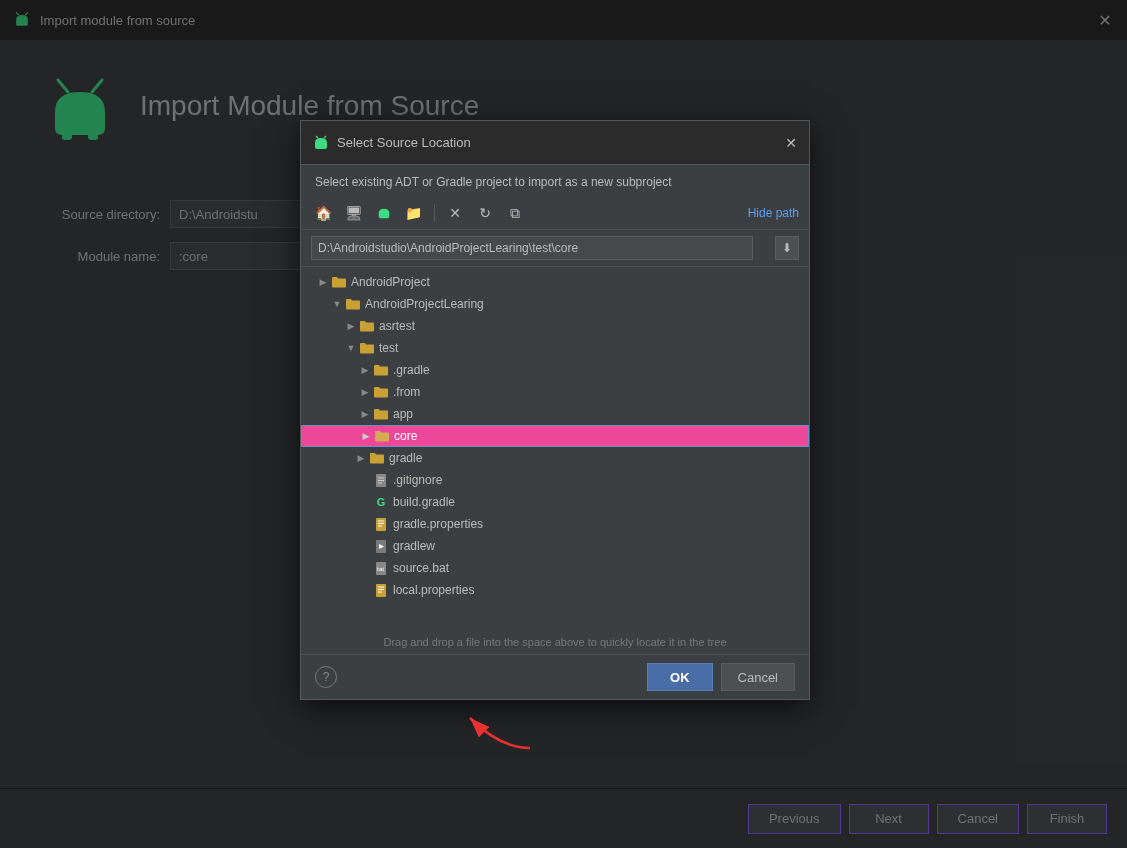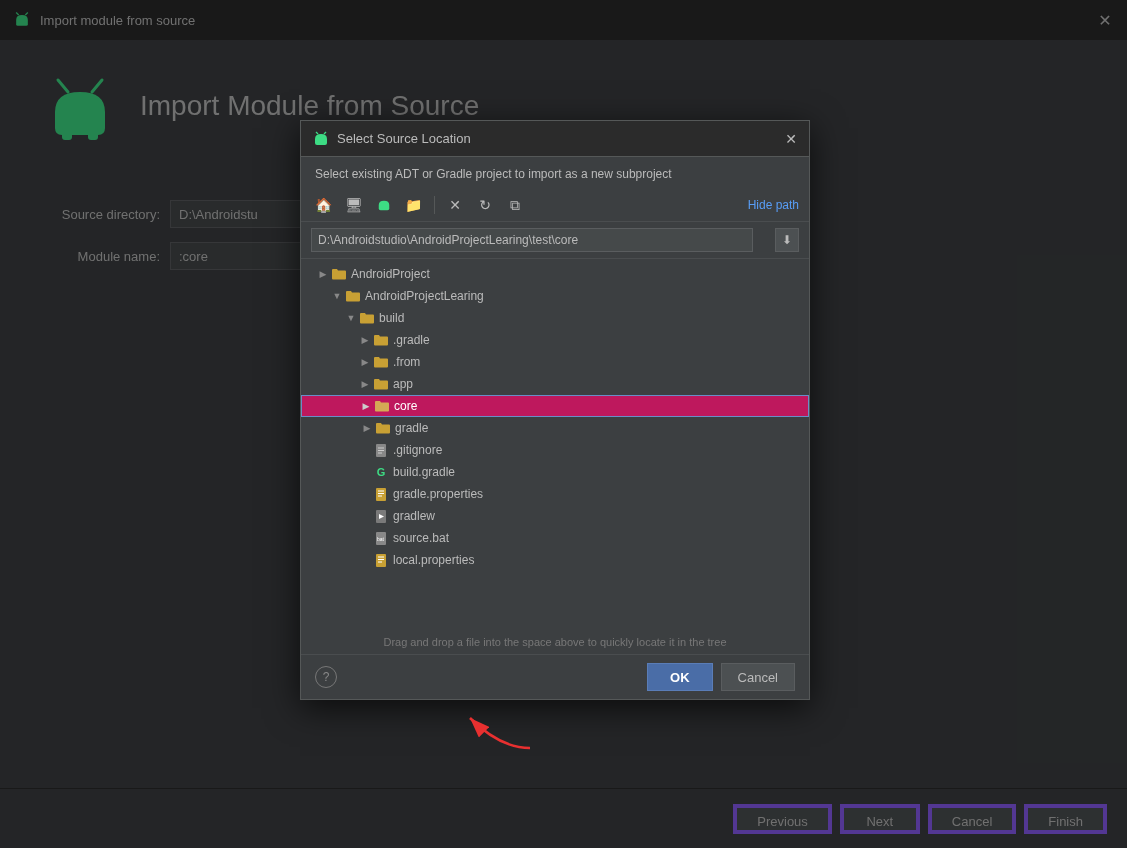--- a/index.html
+++ b/index.html
@@ -100,21 +100,21 @@
       background: #3c3f41;
       border-top: 1px solid #2b2b2b;
       display: flex;
       align-items: center;
       justify-content: flex-end;
       padding: 0 20px;
       gap: 8px;
     }
     .bottom-btn {
       background: #4c5052;
-      border: 4px solid #8b5cf6;
+      border: 1px solid #8b5cf6;
       color: #bbbbbb;
       padding: 6px 20px;
       font-size: 13px;
       cursor: pointer;
       height: 30px;
       min-width: 80px;
     }
 
     
     .dialog-overlay {
@@ -138,21 +138,21 @@
       position: absolute;
       top: 120px;
       left: 300px;
       display: flex;
       flex-direction: column;
     }
 
     
     .dialog-titlebar {
       background: #2b2b2b;
-      height: 36px;
+      height: 44px;
       display: flex;
       align-items: center;
       padding: 0 12px;
       gap: 8px;
       border-bottom: 1px solid #555858;
       flex-shrink: 0;
     }
     .dialog-titlebar-icon {
       width: 16px;
       height: 16px;
@@ -265,21 +265,21 @@
 
     .tree-item {
       display: flex;
       align-items: center;
       height: 22px;
       padding-right: 4px;
       cursor: pointer;
       white-space: nowrap;
     }
     .tree-item.selected {
-      background: #be185d;
+      background: #ec4899;
       border: 1px solid #6a8dc7;
     }
 
     .tree-arrow {
       width: 16px;
       height: 16px;
       display: flex;
       align-items: center;
       justify-content: center;
       font-size: 9px;
@@ -476,27 +476,36 @@
         <div class="tree-item" style="padding-left: 28px;">
           <span class="tree-arrow open"></span>
           <span class="tree-folder-icon">
             <svg class="folder-svg" viewBox="0 0 14 12" fill="none" xmlns="http://www.w3.org/2000/svg">
     <path d="M0 2 Q0 1 1 1 L5 1 L6 2.5 L13 2.5 Q14 2.5 14 3.5 L14 10.5 Q14 11.5 13 11.5 L1 11.5 Q0 11.5 0 10.5 Z" fill="#c8a034"></path>
   </svg>
           </span>
           <span class="tree-label">AndroidProjectLearing</span>
         </div>
         <div class="tree-item" style="padding-left: 42px;">
+          <span class="tree-arrow closed"></span>
+          <span class="tree-folder-icon">
+            <svg class="folder-svg" viewBox="0 0 14 12" fill="none" xmlns="http://www.w3.org/2000/svg">
+    <path d="M0 2 Q0 1 1 1 L5 1 L6 2.5 L13 2.5 Q14 2.5 14 3.5 L14 10.5 Q14 11.5 13 11.5 L1 11.5 Q0 11.5 0 10.5 Z" fill="#c8a034"></path>
+  </svg>
+          </span>
+          <span class="tree-label">asrtest</span>
+        </div>
+        <div class="tree-item" style="padding-left: 42px;">
           <span class="tree-arrow open"></span>
           <span class="tree-folder-icon">
             <svg class="folder-svg" viewBox="0 0 14 12" fill="none" xmlns="http://www.w3.org/2000/svg">
     <path d="M0 2 Q0 1 1 1 L5 1 L6 2.5 L13 2.5 Q14 2.5 14 3.5 L14 10.5 Q14 11.5 13 11.5 L1 11.5 Q0 11.5 0 10.5 Z" fill="#c8a034"></path>
   </svg>
           </span>
-          <span class="tree-label">build</span>
+          <span class="tree-label">test</span>
         </div>
         <div class="tree-item" style="padding-left: 56px;">
           <span class="tree-arrow closed"></span>
           <span class="tree-folder-icon">
             <svg class="folder-svg" viewBox="0 0 14 12" fill="none" xmlns="http://www.w3.org/2000/svg">
     <path d="M0 2 Q0 1 1 1 L5 1 L6 2.5 L13 2.5 Q14 2.5 14 3.5 L14 10.5 Q14 11.5 13 11.5 L1 11.5 Q0 11.5 0 10.5 Z" fill="#c8a034"></path>
   </svg>
           </span>
           <span class="tree-label">.gradle</span>
         </div>
@@ -520,21 +529,21 @@
         </div>
         <div class="tree-item selected" style="padding-left: 56px;">
           <span class="tree-arrow closed"></span>
           <span class="tree-folder-icon">
             <svg class="folder-svg" viewBox="0 0 14 12" fill="none" xmlns="http://www.w3.org/2000/svg">
     <path d="M0 2 Q0 1 1 1 L5 1 L6 2.5 L13 2.5 Q14 2.5 14 3.5 L14 10.5 Q14 11.5 13 11.5 L1 11.5 Q0 11.5 0 10.5 Z" fill="#d4aa55"></path>
   </svg>
           </span>
           <span class="tree-label">core</span>
         </div>
-        <div class="tree-item" style="padding-left: 58px;">
+        <div class="tree-item" style="padding-left: 24px; margin-left: 28px;">
           <span class="tree-arrow closed"></span>
           <span class="tree-folder-icon">
             <svg class="folder-svg" viewBox="0 0 14 12" fill="none" xmlns="http://www.w3.org/2000/svg">
     <path d="M0 2 Q0 1 1 1 L5 1 L6 2.5 L13 2.5 Q14 2.5 14 3.5 L14 10.5 Q14 11.5 13 11.5 L1 11.5 Q0 11.5 0 10.5 Z" fill="#c8a034"></path>
   </svg>
           </span>
           <span class="tree-label">gradle</span>
         </div>
         <div class="tree-item" style="padding-left: 56px;">
           <span style="width: 16px; display: inline-block;"></span>

